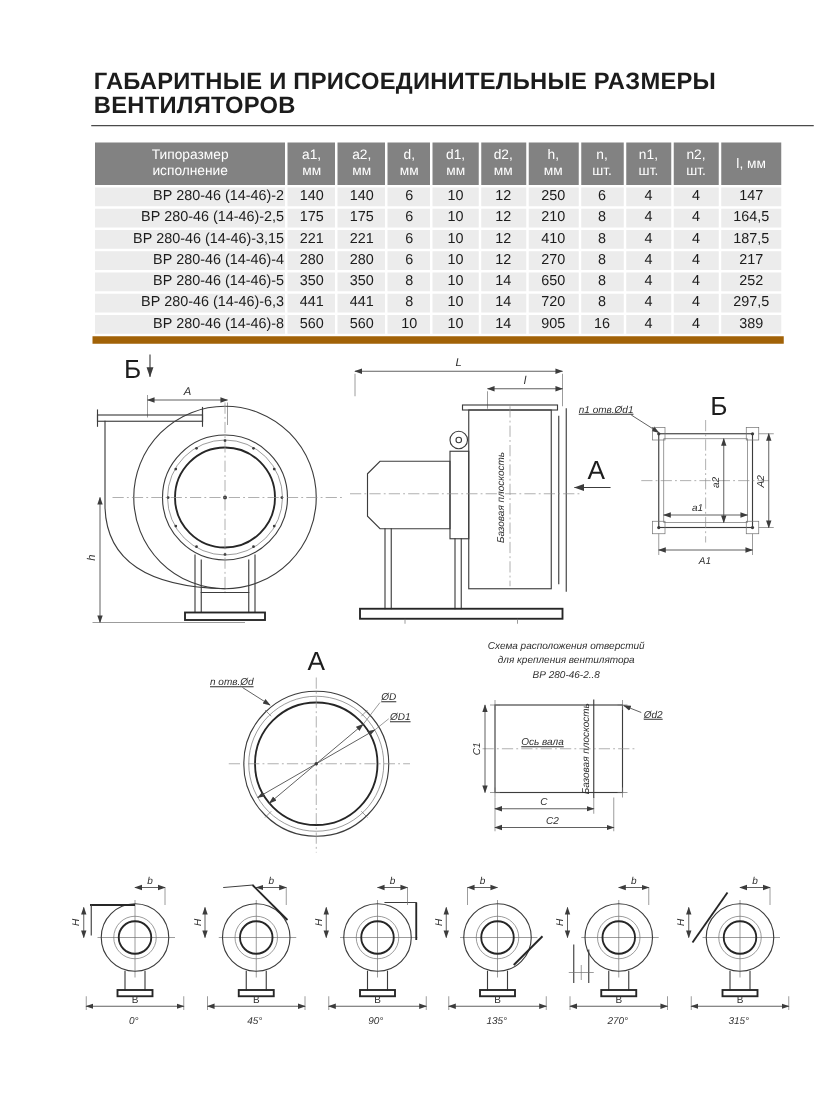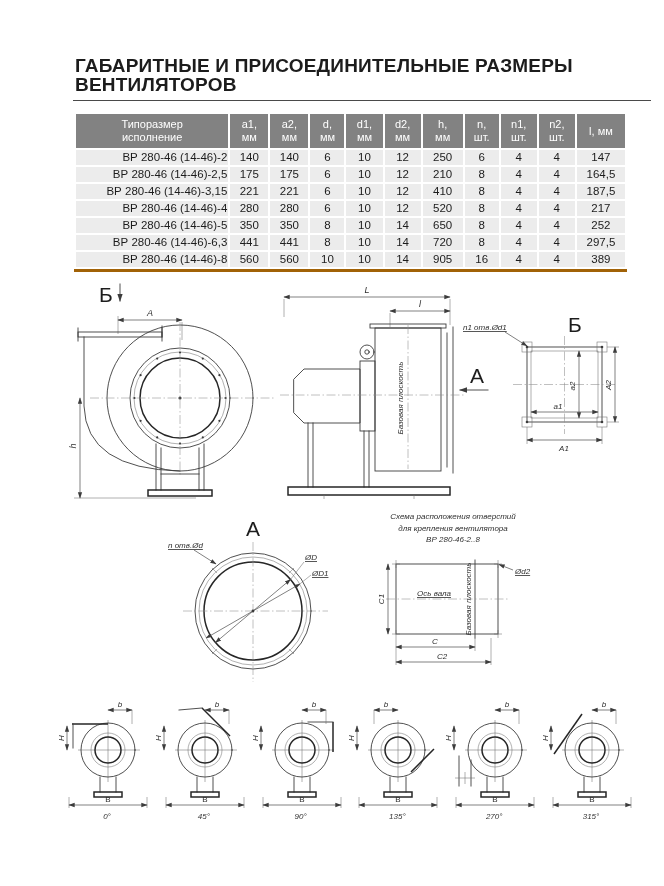--- a/index.html
+++ b/index.html
@@ -5,21 +5,21 @@
   html,body{margin:0;padding:0;}
   body{width:664px;height:886px;background:#ffffff;position:relative;overflow:hidden;
        font-family:"Liberation Sans",sans-serif;color:#1c1c1c;}
   .abs{position:absolute;}
 
   
   .title{left:75px;top:56px;font-size:19px;font-weight:700;line-height:19px;letter-spacing:.2px;width:560px;}
   .rule{left:73px;top:100px;width:578px;height:1px;background:#4a4a4a;}
 
   
-  .tblwrap{left:74px;top:112px;width:553px;border-bottom:3px solid #a16207;}
+  .tblwrap{left:74px;top:112px;width:553px;border-bottom:6px solid #a16207;}
   table.dims{border-collapse:separate;border-spacing:2px;table-layout:fixed;width:553px;}
   .dims th{background:#828282;color:#ffffff;font-weight:400;font-size:11px;line-height:13px;
            padding:4px 0;vertical-align:middle;text-align:center;}
   .dims td{background:#ececec;text-align:center;font-size:11.5px;height:15px;line-height:15px;padding:0 1px;}
   .dims td.name{text-align:right;padding-left:9px;}
 
   
   svg{position:absolute;overflow:visible;}
   .ln{stroke:#3c3c3c;stroke-width:.9;fill:none;stroke-linecap:square;}
   .lnb{stroke:#262626;stroke-width:1.5;fill:none;}
@@ -149,21 +149,21 @@
           <td>4</td>
           <td>187,5</td>
         </tr>
     <tr>
           <td class="name">ВР 280-46 (14-46)-4</td>
           <td>280</td>
           <td>280</td>
           <td>6</td>
           <td>10</td>
           <td>12</td>
-          <td>520</td>
+          <td>270</td>
           <td>8</td>
           <td>4</td>
           <td>4</td>
           <td>217</td>
         </tr>
     <tr>
           <td class="name">ВР 280-46 (14-46)-5</td>
           <td>350</td>
           <td>350</td>
           <td>8</td>

